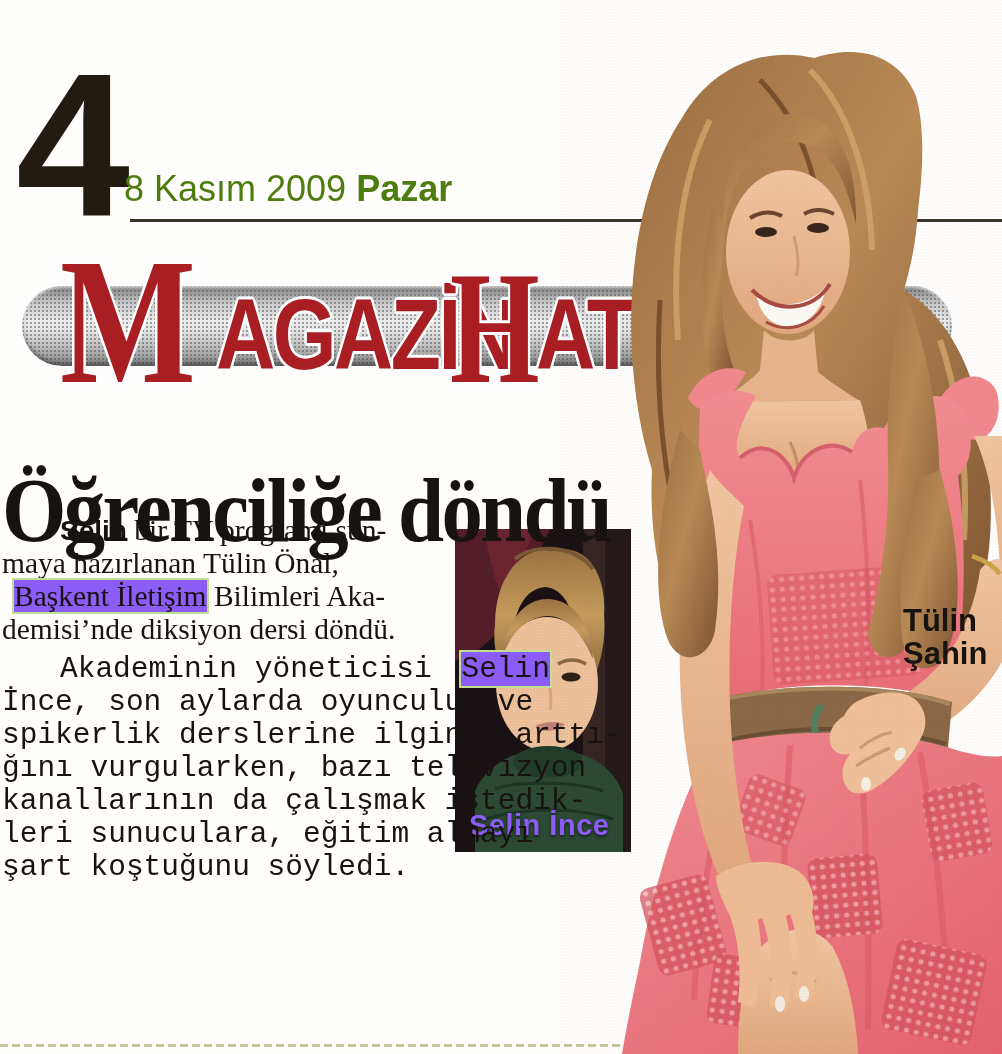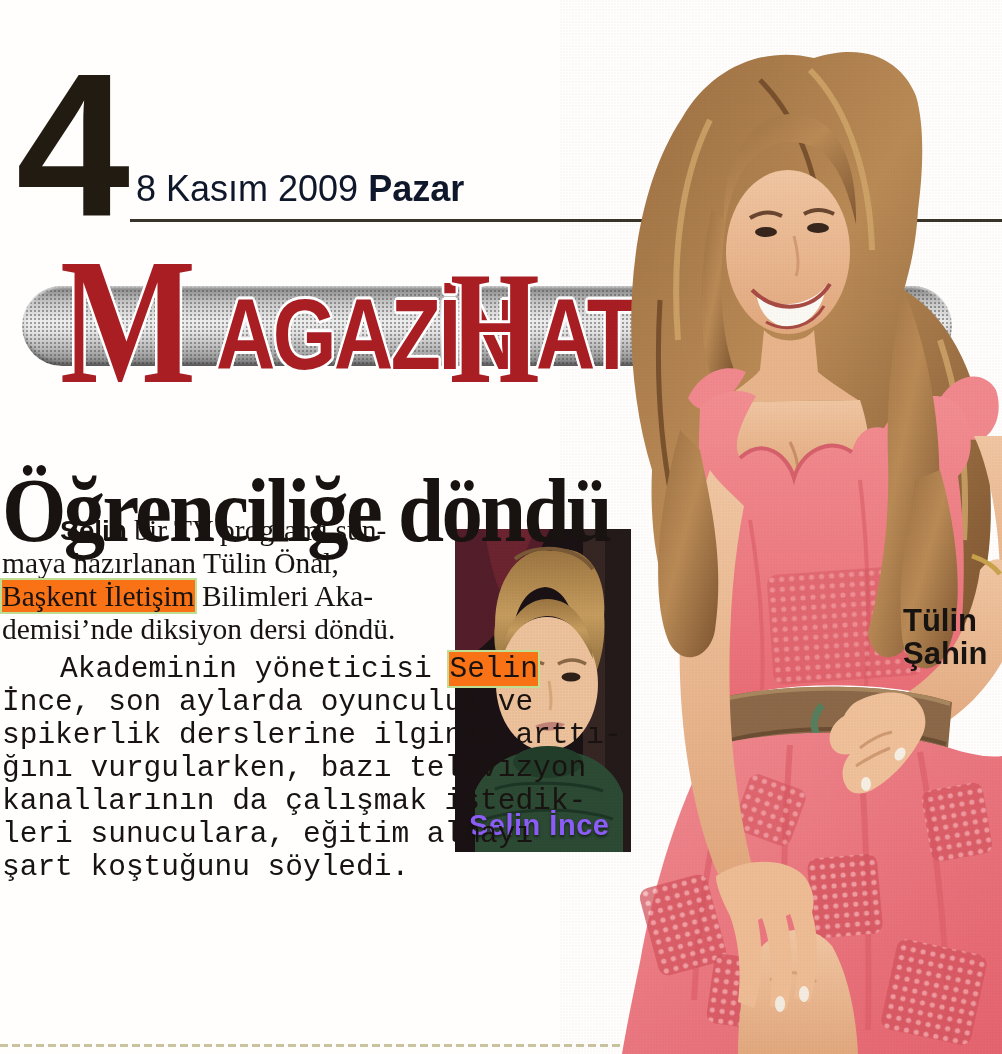--- a/index.html
+++ b/index.html
@@ -6,22 +6,22 @@
   #page{
     position:relative;width:1002px;height:1054px;background:#fffefd;
     overflow:hidden;font-family:"Liberation Serif",serif;color:#1b1710;
   }
   
   .page-number{
     position:absolute;left:16px;top:42px;font-family:"Liberation Sans",sans-serif;
     font-weight:bold;font-size:205px;line-height:1;color:#221b12;letter-spacing:-4px;
   }
   .date-line{
-    position:absolute;left:136px;top:168px;font-family:"Liberation Sans",sans-serif;
-    font-size:36px;color:#0f172a;white-space:pre;
+    position:absolute;left:124px;top:168px;font-family:"Liberation Sans",sans-serif;
+    font-size:36px;color:#4d7c0f;white-space:pre;
   }
   .date-line .day{font-weight:bold;}
   .masthead-rule{position:absolute;left:130px;top:219px;width:872px;height:3px;background:#39332a;z-index:1;}
 
   
   .banner-pill{
     position:absolute;left:22px;top:286px;width:930px;height:80px;border-radius:42px;z-index:2;
     background-image:
       radial-gradient(circle at 1px 1px, rgba(80,80,80,.5) 1px, transparent 1.5px),
       linear-gradient(180deg,#7e7e7e 0%,#c6c6c6 20%,#ececec 44%,#e2e2e2 58%,#b4b4b4 80%,#7f7f7f 100%);
@@ -52,21 +52,21 @@
 
   
   .article-col{position:absolute;left:2px;top:514px;width:470px;z-index:6;}
   .para{
     font-family:"Liberation Serif",serif;font-size:29.5px;line-height:33px;color:#181310;
     white-space:pre;text-indent:58px;margin:0;
   }
   .para + .para{margin-top:7px;font-family:Liberation Mono, monospace;}
   .para-wide{position:absolute;left:2px;top:884px;width:640px;z-index:6;}
   .seg-bold{font-family:"Liberation Sans",sans-serif;font-weight:bold;font-size:28px;}
-  .seg-highlight{background:#f97316;box-shadow:0 0 0 2px #c1df92;}
+  .seg-highlight{background:#8b5cf6;box-shadow:0 0 0 2px #c1df92;margin-left:12px;}
 
   
   .selin-photo{position:absolute;left:455px;top:529px;width:176px;height:323px;z-index:5;}
   .selin-photo svg{display:block;width:100%;height:100%;}
   .selin-caption{
     position:absolute;left:14px;bottom:10px;z-index:2;font-family:"Liberation Sans",sans-serif;
     font-weight:bold;font-size:29px;color:#8b5cf6;letter-spacing:.5px;white-space:pre;
     text-shadow:0 2px 3px rgba(0,0,0,.55);
   }
   .tulin-photo{position:absolute;left:560px;top:0;width:442px;height:1054px;z-index:3;}

